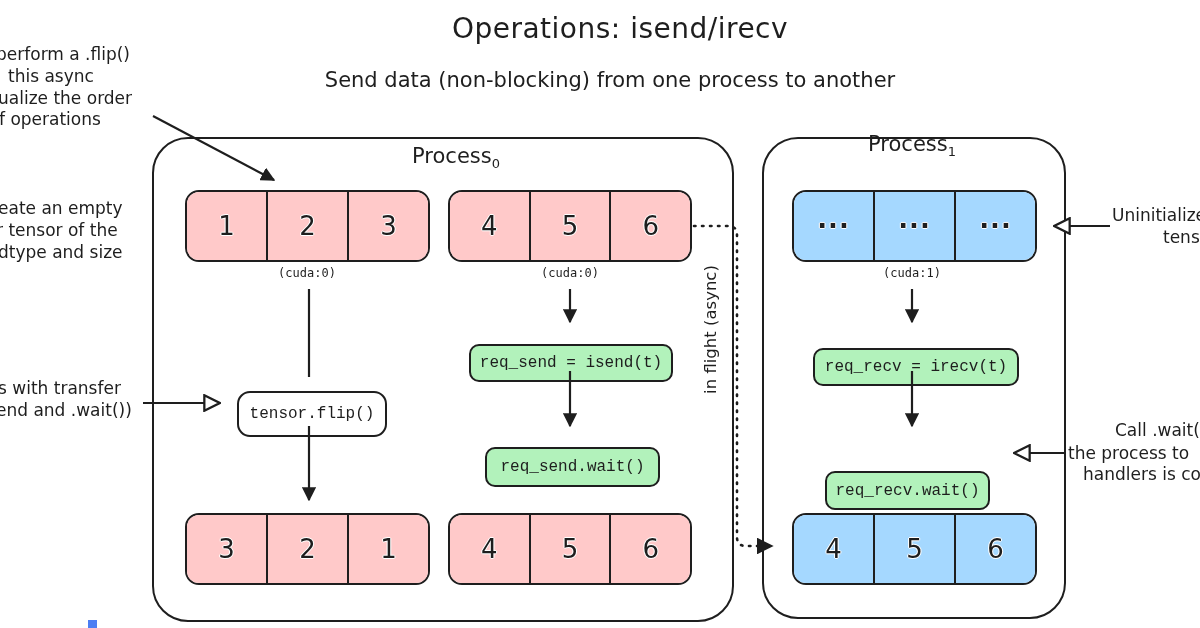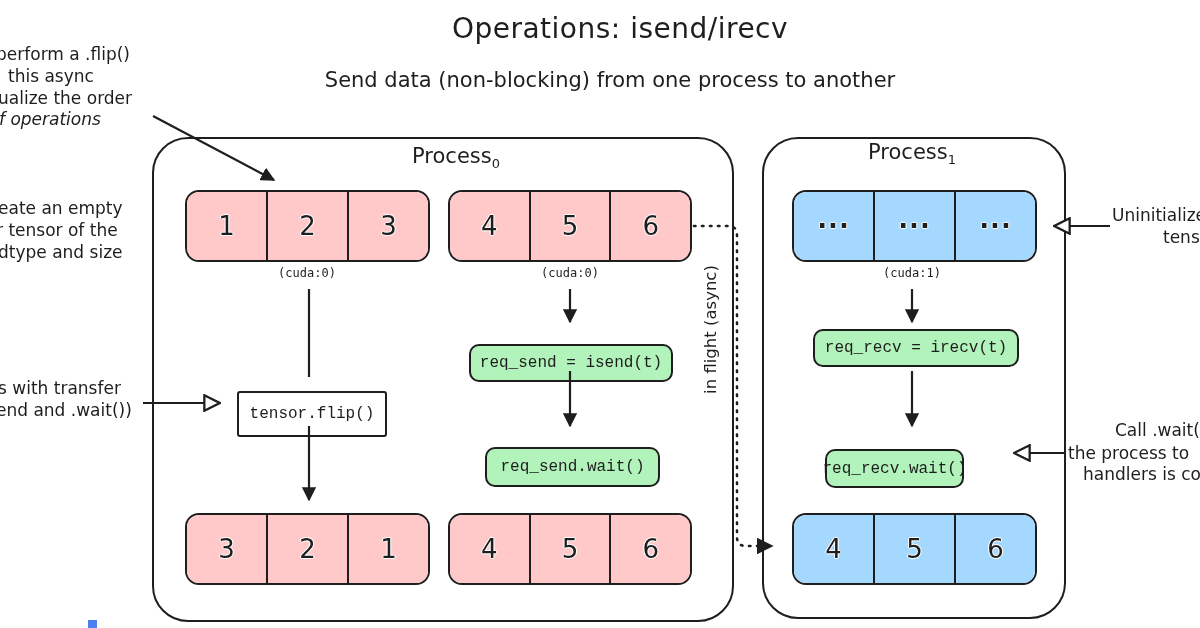--- a/index.html
+++ b/index.html
@@ -29,42 +29,42 @@
   .cell span{text-shadow:-1px 0 #fff,1px 0 #fff,0 -1px #fff,0 1px #fff;}
   .cell.ellipsis span{transform:translateY(-7px);font-weight:bold;letter-spacing:1px;}
   .pink .cell{background:#ffc9c9;}
   .blue .cell{background:#a5d8ff;}
   .code-box{
     display:flex;align-items:center;justify-content:center;
     border:2.2px solid #1e1e1e;border-radius:10px;box-sizing:border-box;
     font-family:Liberation Mono, monospace;font-size:16px;white-space:nowrap;margin-top:12px;
   }
   .green{background:#b2f2bb;}
-  .white{background:#ffffff;border-radius:3px;}
+  .white{background:#ffffff;border-radius:13px;}
   .device-label{
     font-family:"DejaVu Sans Mono", monospace;font-size:12px;
     text-align:center;width:140px;
   }
   .vertical-label{
     font-size:16.5px;width:150px;text-align:center;
     transform:rotate(-90deg);white-space:nowrap;
   }
   svg.overlay{position:absolute;left:0;top:0;pointer-events:none;}
   .blue-mark{background:#4c7ef3;}
 </style>
 </head>
 <body>
 
 <div class="abs title" style="left:20px;top:12px;width:1200px;">Operations: isend/irecv</div>
 <div class="abs subtitle" style="left:10px;top:68px;width:1200px;">Send data (non-blocking) from one process to another</div>
 
 <div class="abs note-line" style="left:-4px;top:44px;">perform a .flip()</div>
 <div class="abs note-line" style="left:8px;top:66px;">this async</div>
 <div class="abs note-line" style="left:-2px;top:88px;">ualize the order</div>
-<div class="abs note-line" style="left:-1px;top:109px;font-style:italic;">f operations</div>
+<div class="abs note-line" style="left:-1px;top:109px;">f operations</div>
 
 <div class="abs note-line" style="left:-2px;top:198px;">eate an empty</div>
 <div class="abs note-line" style="left:-4px;top:220px;">r tensor of the</div>
 <div class="abs note-line" style="left:-2px;top:242px;">dtype and size</div>
 
 <div class="abs note-line" style="left:-2px;top:378px;">s with transfer</div>
 <div class="abs note-line" style="left:-4px;top:400px;">end and .wait())</div>
 
 <div class="abs note-line" style="left:1112px;top:205px;">Uninitialized</div>
 <div class="abs note-line" style="left:1163px;top:227px;">tensor</div>
@@ -125,37 +125,37 @@
       <span>5</span>
     </div>
   <div class="cell">
       <span>6</span>
     </div>
 </div>
 
 <div class="abs vertical-label" style="left:635px;top:320px;">in flight (async)</div>
 
 <div class="abs process-box" style="left:762px;top:137px;width:300px;height:478px;"></div>
-<div class="abs process-label" style="left:812px;top:140px;width:200px;"><span>Process</span><sub>1</sub></div>
+<div class="abs process-label" style="left:812px;top:132px;width:200px;"><span>Process</span><sub>1</sub></div>
 
 <div class="abs tensor blue" style="left:792px;top:190px;width:245px;height:72px;">
   <div class="cell ellipsis">
       <span>...</span>
     </div>
   <div class="cell ellipsis">
       <span>...</span>
     </div>
   <div class="cell ellipsis">
       <span>...</span>
     </div>
 </div>
 <div class="abs device-label" style="left:842px;top:266px;">(cuda:1)</div>
 
-<div class="abs code-box green" style="left:813px;top:317px;width:206px;height:38px;">req_recv = irecv(t)</div>
-<div class="abs code-box green" style="left:825px;top:437px;width:139px;height:39px;">req_recv.wait()</div>
+<div class="abs code-box green" style="left:813px;top:336px;width:206px;height:38px;">req_recv = irecv(t)</div>
+<div class="abs code-box green" style="left:825px;top:459px;width:165px;height:39px;">req_recv.wait()</div>
 
 <div class="abs tensor blue" style="left:792px;top:513px;width:245px;height:72px;">
   <div class="cell">
       <span>4</span>
     </div>
   <div class="cell">
       <span>5</span>
     </div>
   <div class="cell">
       <span>6</span>

